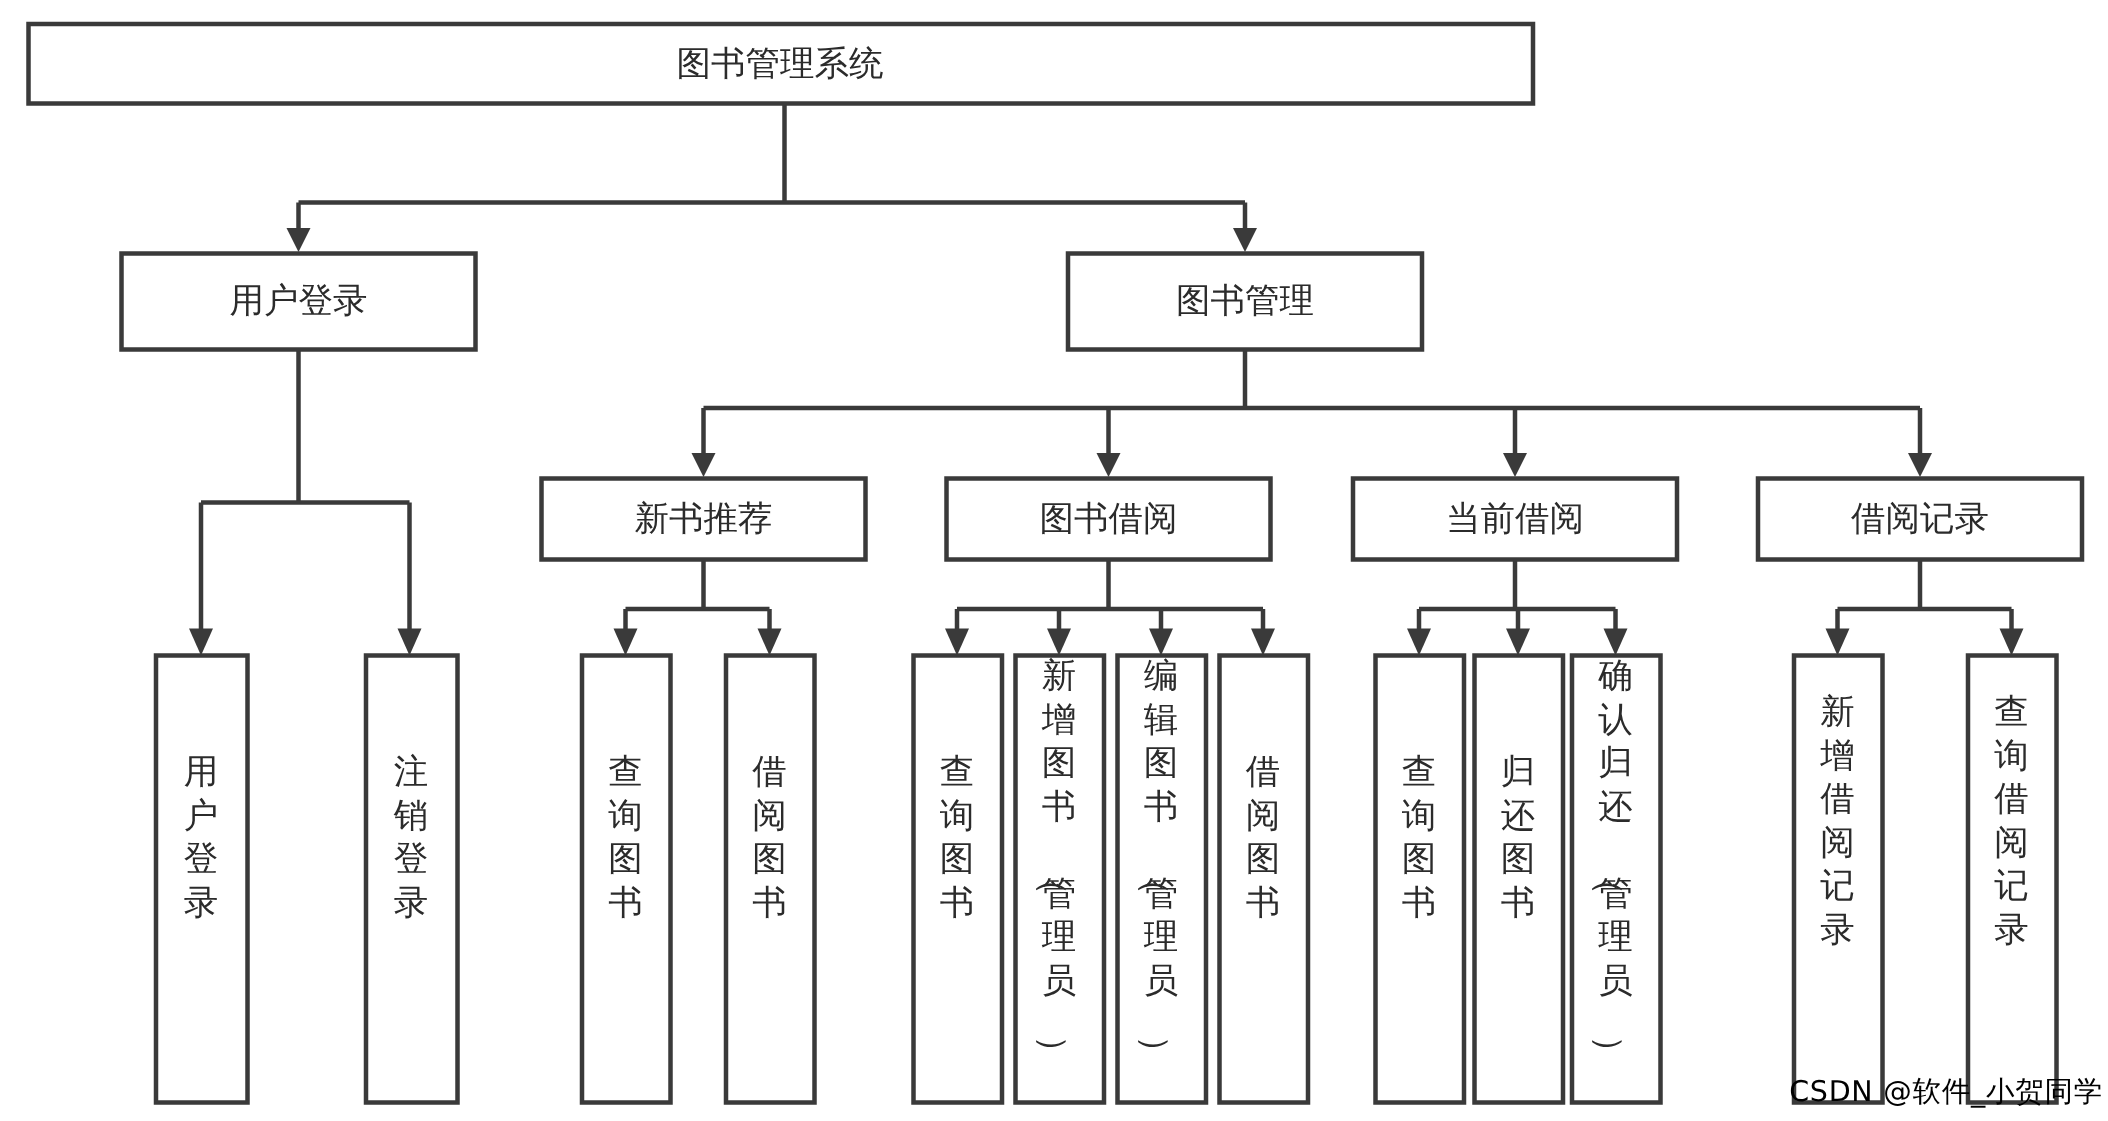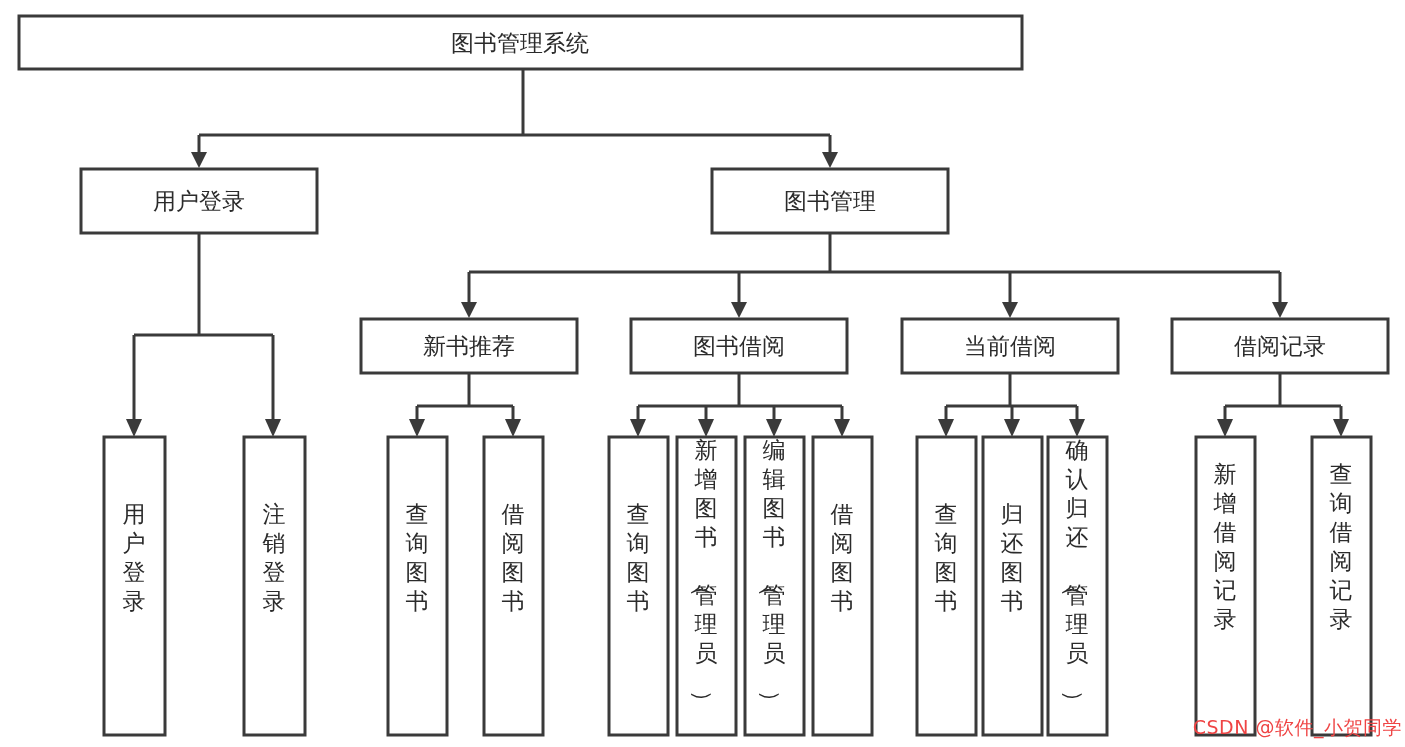--- a/index.html
+++ b/index.html
@@ -52,21 +52,21 @@
   .node-label-vertical {
     fill: #2b2b2b;
     font-family: "DejaVu Sans", "Liberation Sans", sans-serif;
     font-size: 23px;
     text-anchor: middle;
   }
   .watermark {
     position: absolute;
     right: 14px;
     bottom: 6px;
-    color: #ef4444;
+    color: #000000;
     font-size: 19px;
     font-family: "DejaVu Sans", "Liberation Sans", sans-serif;
     letter-spacing: 0.5px;
     white-space: nowrap;
     pointer-events: none;
   }
 </style>
 </head>
 <body>
 

